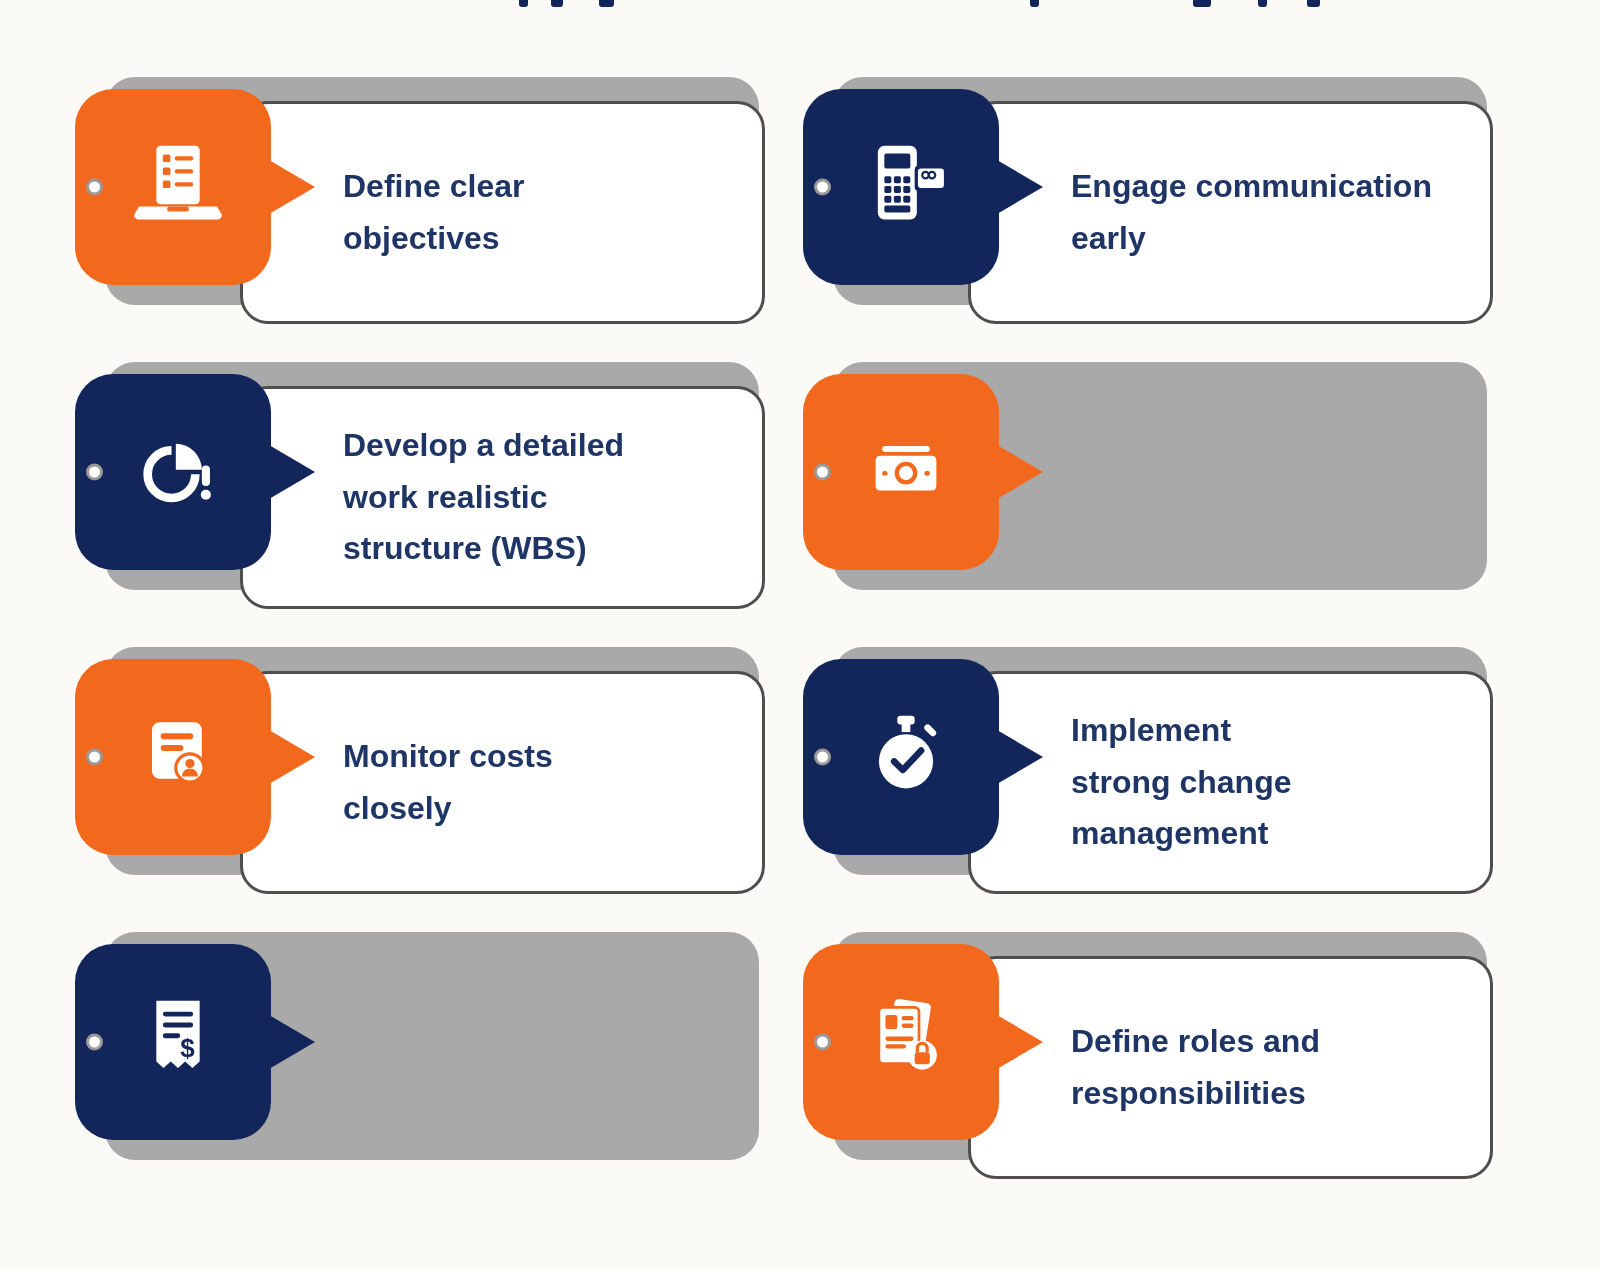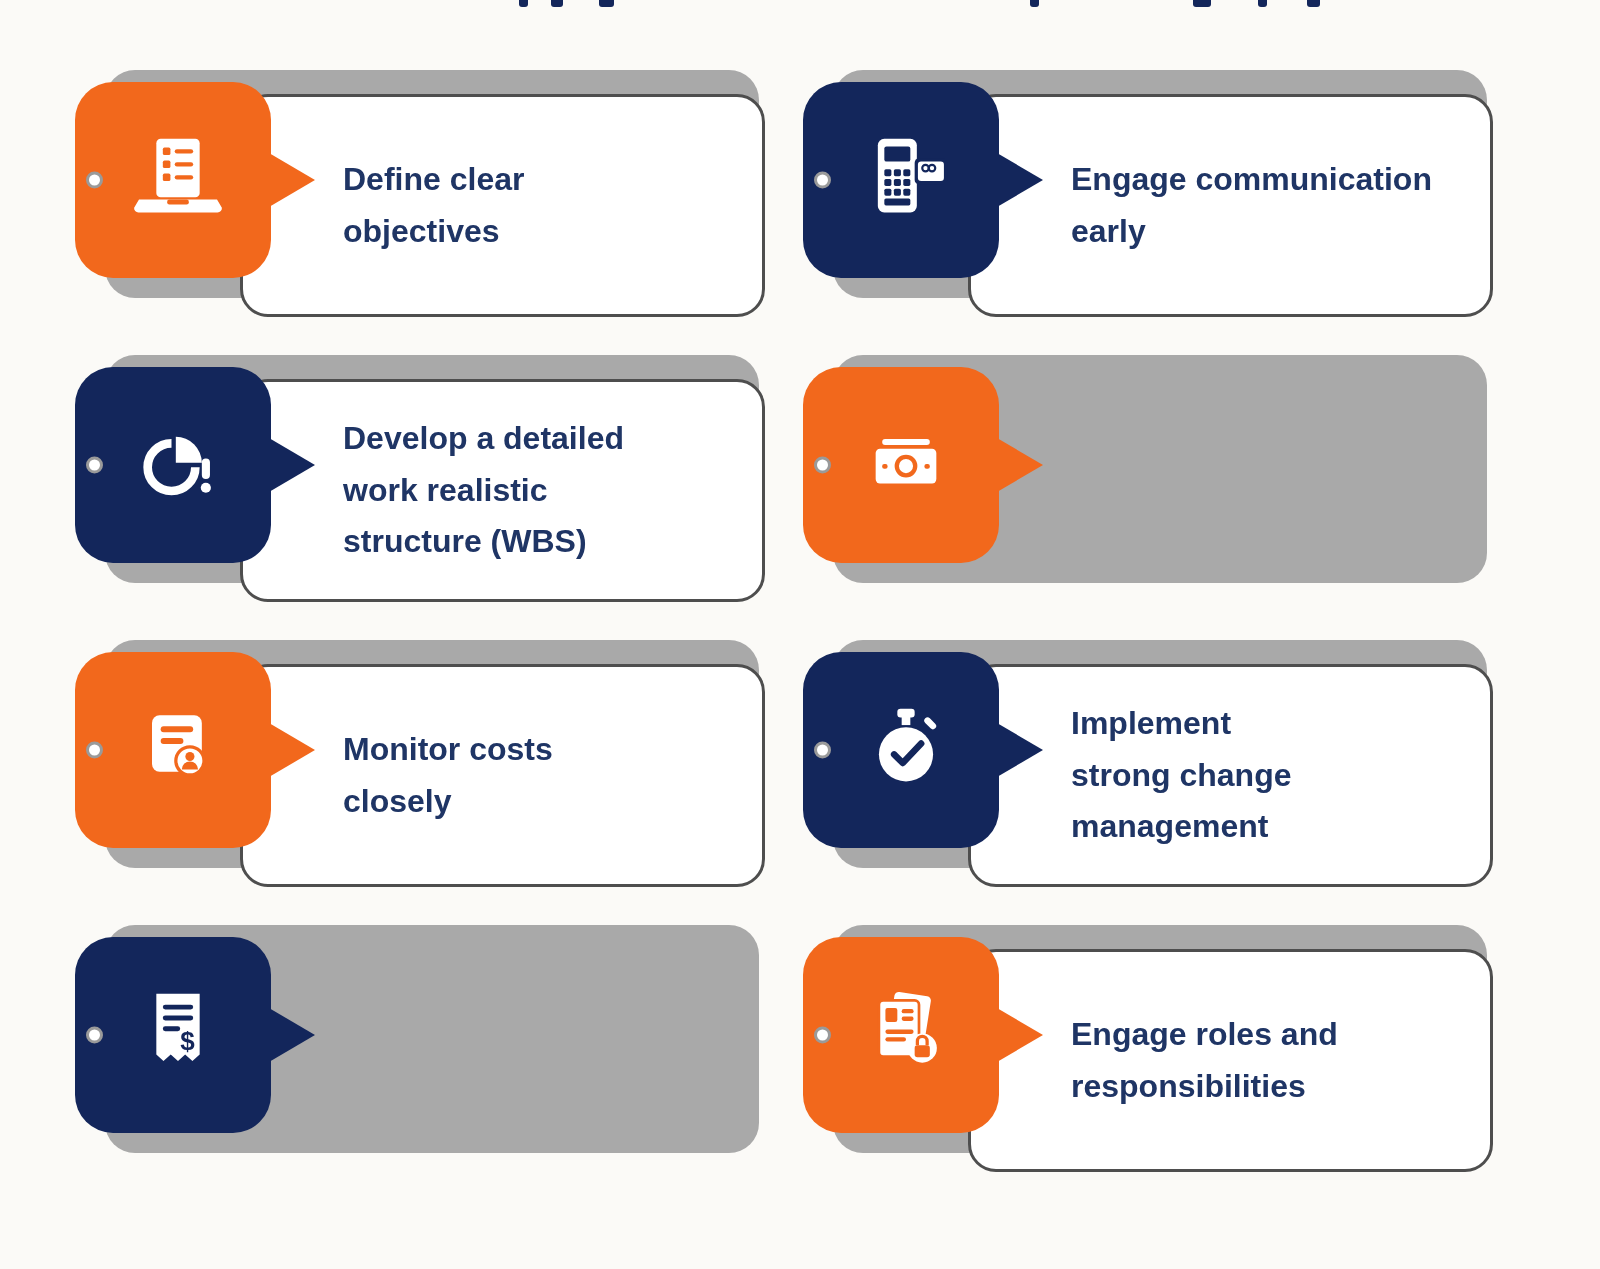--- a/index.html
+++ b/index.html
@@ -17,21 +17,21 @@
     background:var(--bg);
     font-family:"Liberation Sans","DejaVu Sans",sans-serif;
     overflow:hidden;
   }
   .board{position:relative;width:1600px;height:1269px;}
 
   
   .remnant{position:absolute;top:0;height:7px;background:var(--navy);border-radius:0 0 3px 3px;}
 
   .grid{
-    position:absolute;left:75px;top:70px;
+    position:absolute;left:75px;top:77px;
     display:grid;grid-template-columns:690px 690px;
     column-gap:45px;row-gap:38px;gap:38px;
   }
   .card{position:relative;width:690px;height:247px;}
 
   .shadow{
     position:absolute;left:30px;right:6px;top:0;height:228px;
     border-radius:30px;background:var(--shadow);z-index:1;
   }
   .bubble{
@@ -221,21 +221,21 @@
           <rect x="34" y="40" width="16" height="4.5" rx="2.25" fill="var(--badge)"></rect>
           <text x="50" y="62" font-size="24" font-weight="bold" fill="var(--badge)" font-family="Liberation Sans, sans-serif">$</text>
         </svg>
         <span class="pointer"></span>
       </div>
     </section>
 
     <section class="card">
       <div class="shadow"></div>
       <div class="bubble">
-        <p class="label">Engage roles and
+        <p class="label">Define roles and
 responsibilities</p>
       </div>
       <div class="badge orange">
         <span class="hole"></span>
         <svg class="icon" viewBox="0 0 96 96">
           <rect x="34" y="10" width="34" height="48" rx="4" fill="#fff" transform="rotate(9 51 34)"></rect>
           <rect x="23" y="16" width="37" height="52" rx="4" fill="#fff" stroke="var(--badge)" stroke-width="2.5"></rect>
           <rect x="29" y="23" width="11" height="13" rx="2" fill="var(--badge)"></rect>
           <rect x="44" y="24" width="11" height="4" rx="2" fill="var(--badge)"></rect>
           <rect x="44" y="31" width="11" height="4" rx="2" fill="var(--badge)"></rect>

